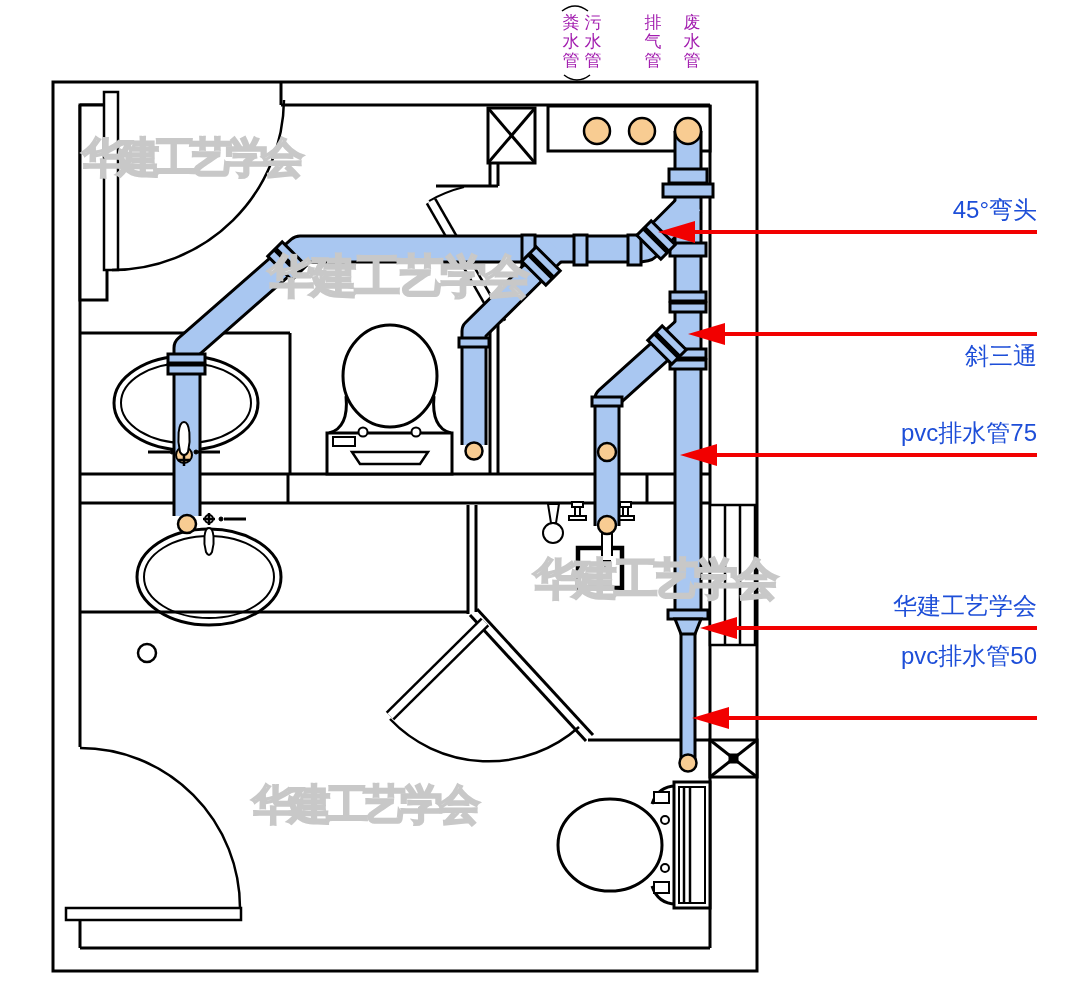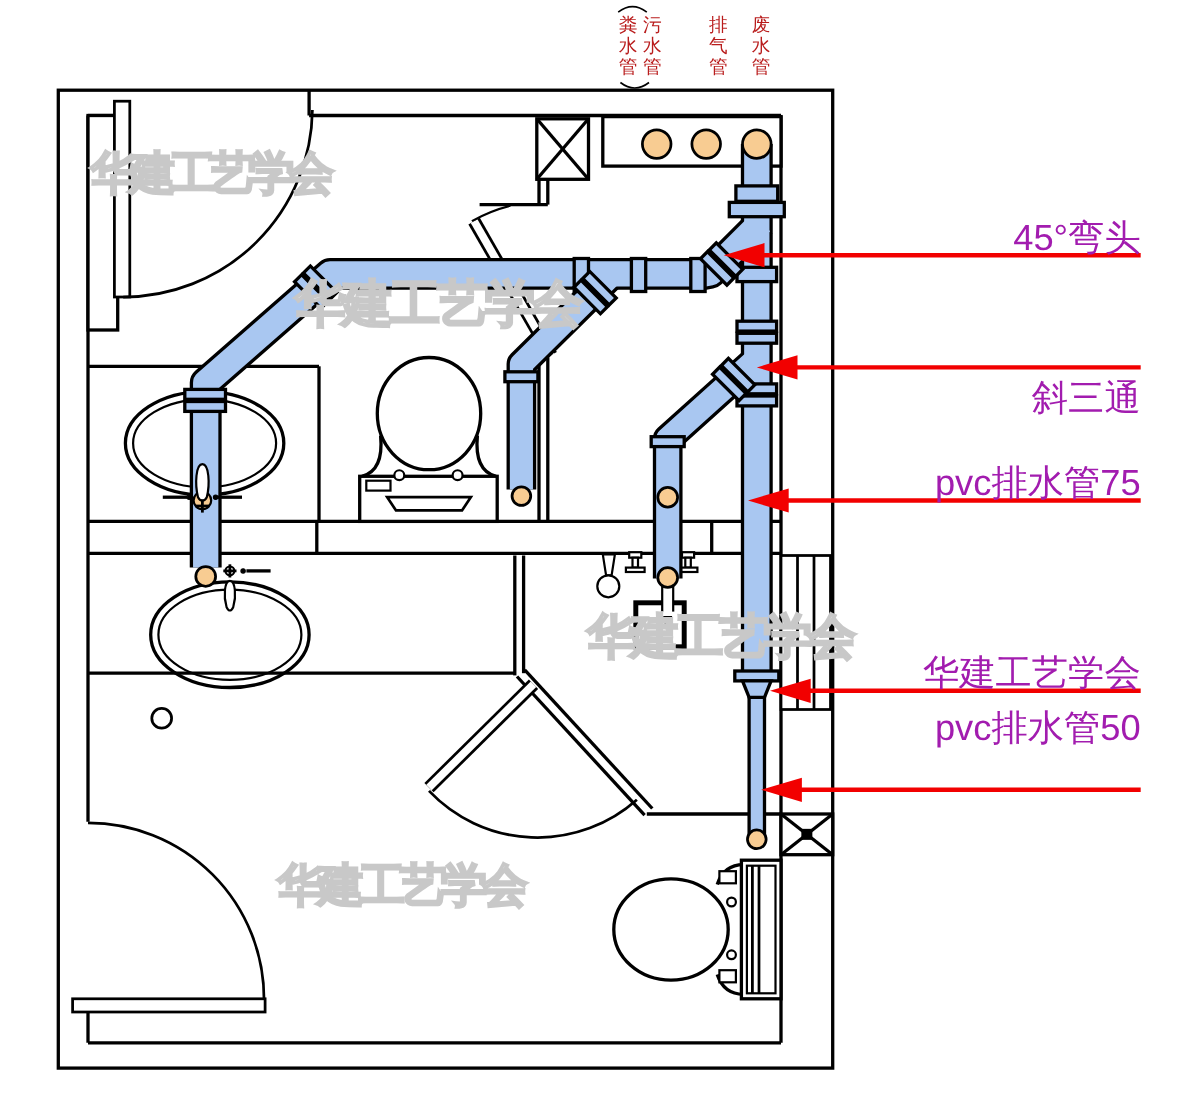--- a/index.html
+++ b/index.html
@@ -1,21 +1,21 @@
 <!DOCTYPE html>
 <html><head>
 <meta charset="utf-8">
 <style>
   html,body{margin:0;padding:0;background:#ffffff;}
   #stage{position:relative;width:1080px;height:994px;background:#ffffff;overflow:hidden;
          font-family:"Liberation Sans",sans-serif;}
   svg{position:absolute;left:0;top:0;}
   .vlabel{position:absolute;top:13px;width:22px;font-size:17px;line-height:19px;
-          text-align:center;word-break:break-all;color:#b91c1c;}
-  .callout-label{position:absolute;right:43px;font-size:33px;color:#a21caf;white-space:nowrap;}
+          text-align:center;word-break:break-all;color:#a21caf;}
+  .callout-label{position:absolute;right:43px;font-size:24px;color:#1d4ed8;white-space:nowrap;}
 </style>
 </head>
 <body>
 
 <div id="stage">
 
 <svg width="1080" height="994" viewBox="0 0 1080 994">
 
   <g stroke="#000" fill="none" stroke-width="3">
 

